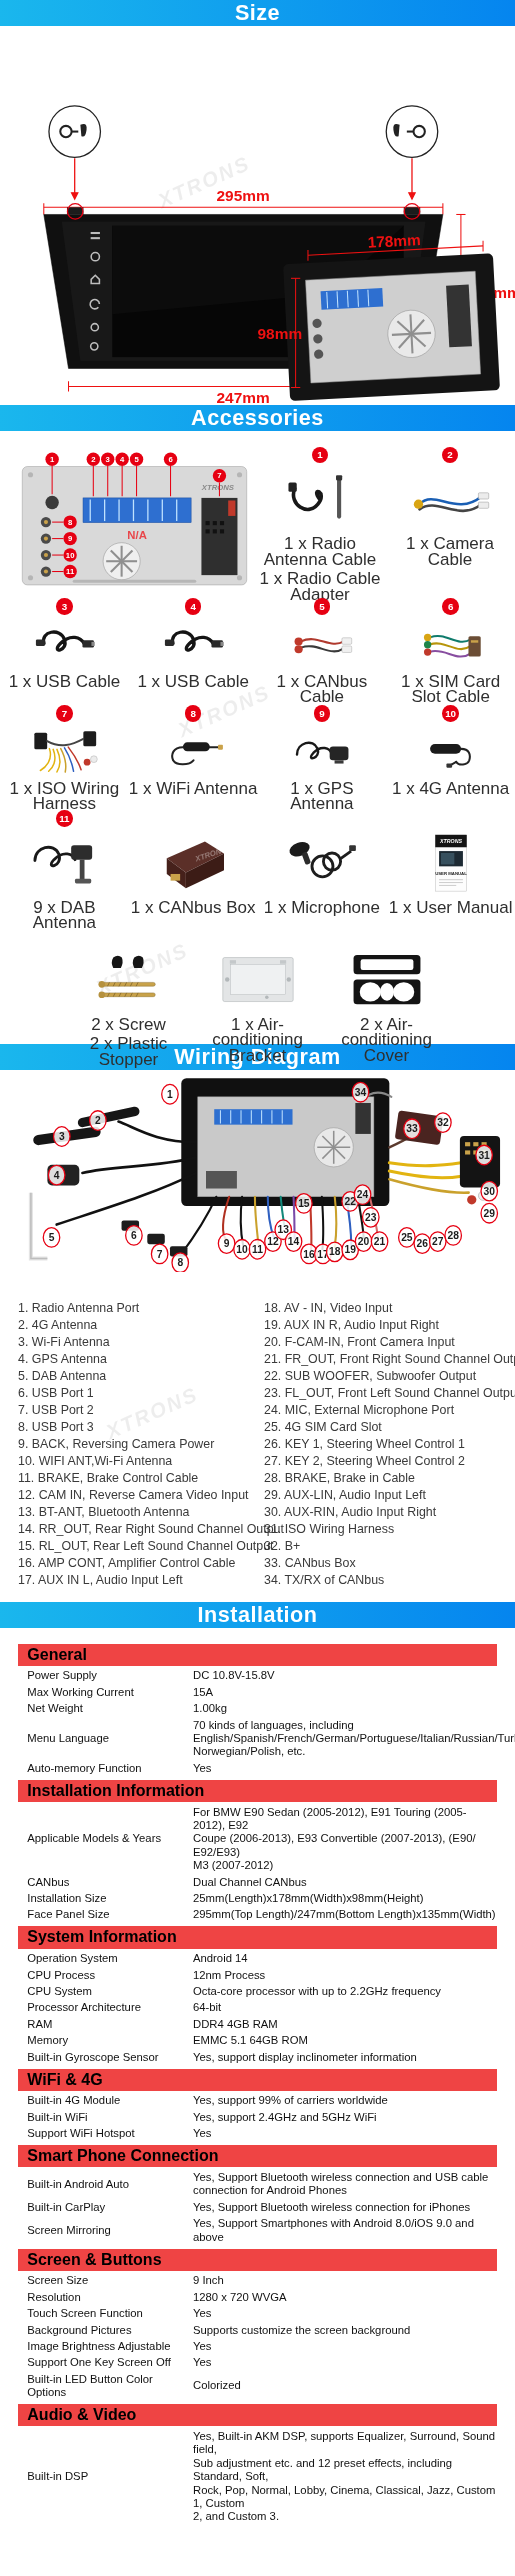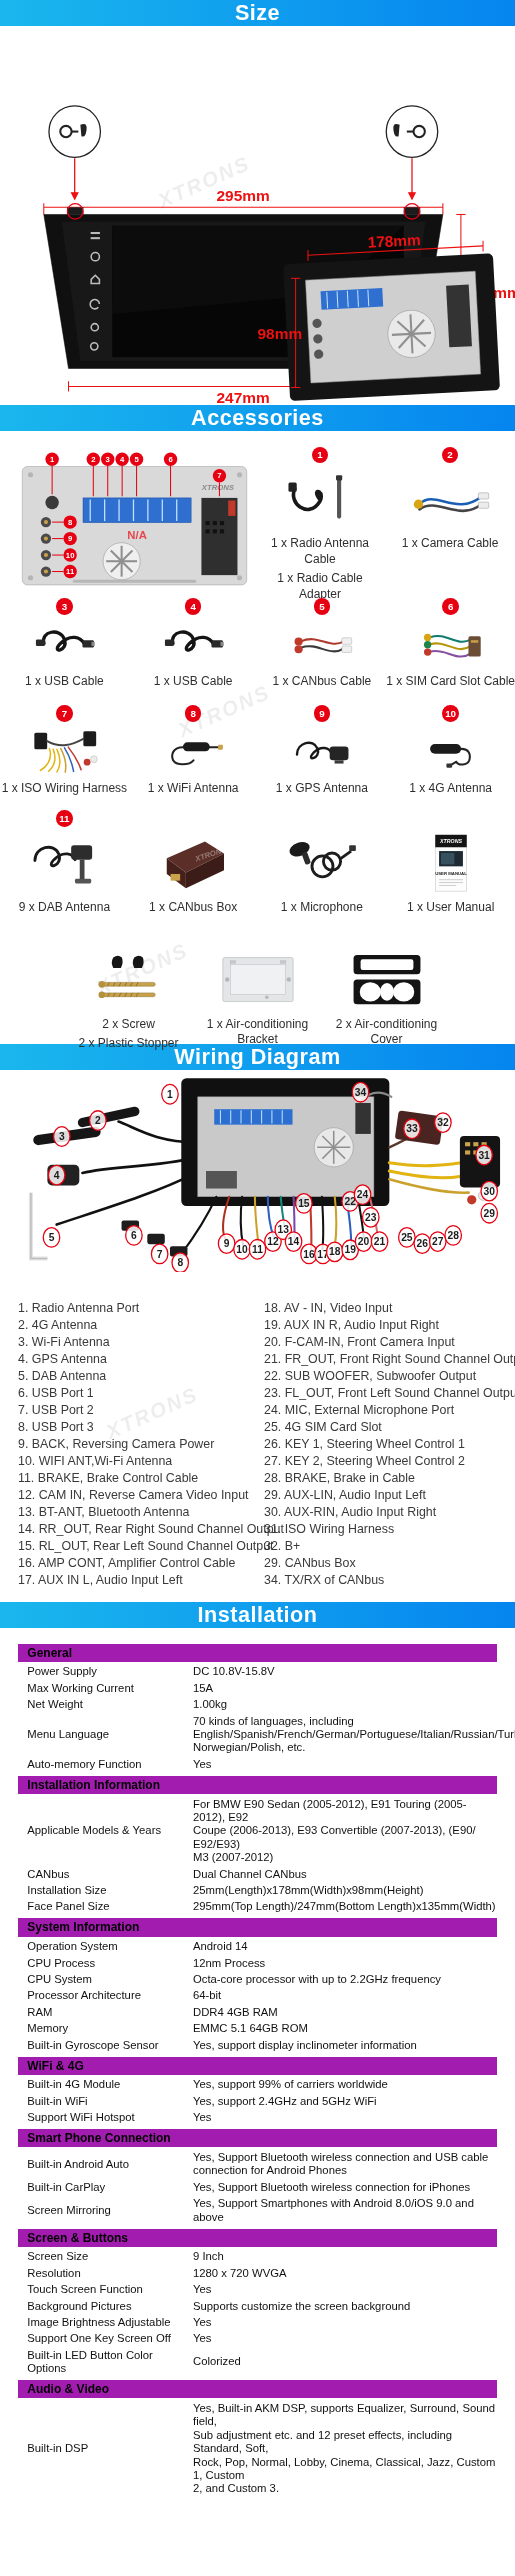--- a/index.html
+++ b/index.html
@@ -19,36 +19,36 @@
   
   .acc{position:relative;height:613px;background:#fff}
   .acc-row{position:absolute;left:0;width:515px;display:flex;justify-content:center}
   .acc-cell{width:129px;display:flex;flex-direction:column;align-items:center}
   .acc-num{width:16.5px;height:16.5px;border-radius:50%;background:#e60012;color:#fff;
            font-size:9.8px;font-weight:bold;display:flex;align-items:center;justify-content:center;margin-bottom:3.1px}
   .acc-img{height:52px;display:flex;align-items:center;justify-content:center}
   .acc-img svg{width:77px;height:49px}
   .r4 .acc-img,.r5 .acc-img{height:66px}
   .r4 .acc-img svg,.r5 .acc-img svg{width:88px;height:62px}
-  .acc-label{font-size:12px;color:#2f2f2f;line-height:15.5px;text-align:center;margin-top:4.1px}
+  .acc-label{font-size:17px;color:#2f2f2f;line-height:15.5px;text-align:center;margin-top:4.1px}
   .row1-items{position:absolute;left:255px;top:15.5px;width:260px;display:flex}
   .row1-items .acc-cell{width:130px}
   .row1-items .acc-img{height:66px}
   .row1-items .acc-img svg{width:85px;height:62px}
   .panel-wrap{position:absolute;left:20.6px;top:18px}
   
   .wiring-fig{position:relative;height:202px}
   .wire-list{position:relative;height:330px;font-size:12.4px;color:#3a3a3a}
   .wire-col{position:absolute;top:28px}
   .wire-col.left{left:18px;width:240px}
   .wire-col.right{left:264px;width:242px}
   .wire-item{line-height:17px;height:17px;white-space:nowrap}
   
   .spec{margin:15.5px 18px 0 18px}
-  .spec-head{background:#a21caf;font-weight:bold;font-size:12px;color:#000;
+  .spec-head{background:#ef4444;font-weight:bold;font-size:16px;color:#000;
              padding:2.1px 0 2.1px 9.3px;margin:3.1px 0 2.1px 0}
   .spec-row{display:flex;align-items:center;padding:0}
   .spec-label{width:175px;flex:none;font-size:11.3px;color:#111;line-height:13.4px;padding:1.5px 5.2px 1.5px 9.3px;box-sizing:border-box}
   .spec-value{flex:1;font-size:11.3px;color:#111;line-height:13.4px;padding:1.5px 0}
   .mkr{fill:rgba(255,255,255,0.85);stroke:#e60012;stroke-width:2.5}
   .mkt{fill:#1c1c1c;font-size:20px;font-weight:bold;text-anchor:middle}
   .lead{stroke:#e60012;stroke-width:2}
 </style>
 </head>
 <body>
@@ -707,21 +707,21 @@
         <div class="wire-item">23. FL_OUT, Front Left Sound Channel Output</div>
         <div class="wire-item">24. MIC, External Microphone Port</div>
         <div class="wire-item">25. 4G SIM Card Slot</div>
         <div class="wire-item">26. KEY 1, Steering Wheel Control 1</div>
         <div class="wire-item">27. KEY 2, Steering Wheel Control 2</div>
         <div class="wire-item">28. BRAKE, Brake in Cable</div>
         <div class="wire-item">29. AUX-LIN, Audio Input Left</div>
         <div class="wire-item">30. AUX-RIN, Audio Input Right</div>
         <div class="wire-item">31. ISO Wiring Harness</div>
         <div class="wire-item">32. B+</div>
-        <div class="wire-item">29. CANbus Box</div>
+        <div class="wire-item">33. CANbus Box</div>
         <div class="wire-item">34. TX/RX of CANbus</div>
       </div>
   </div>
 
   <div class="band">
     <span class="bt">Installation</span>
   </div>
 
   <div class="spec" id="specTable">
       <div class="spec-head">General</div>

